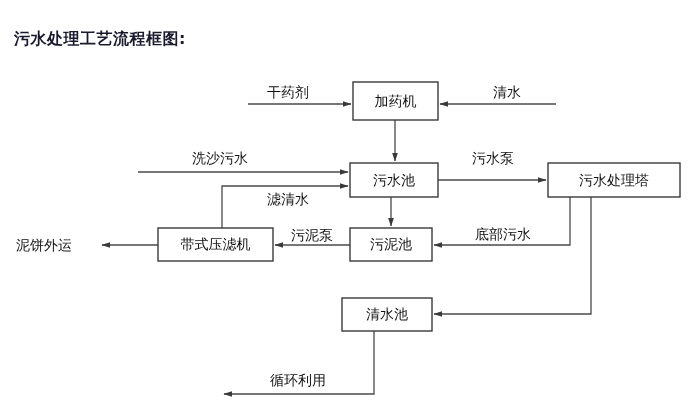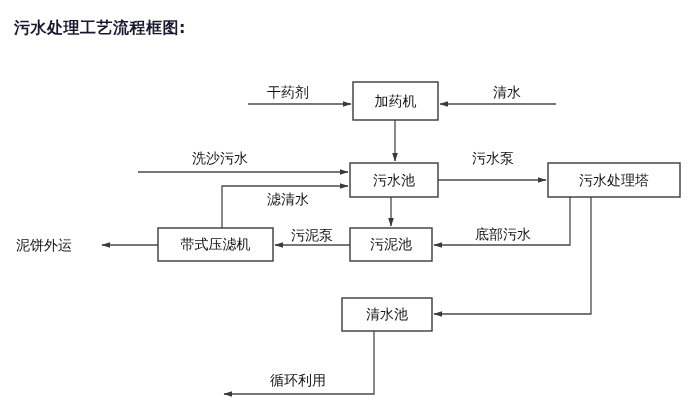--- a/index.html
+++ b/index.html
@@ -11,21 +11,21 @@
     position: relative;
     width: 700px;
     height: 420px;
     background: #ffffff;
     overflow: hidden;
     font-family: "DejaVu Sans", "Liberation Sans", sans-serif;
   }
   #title {
     position: absolute;
     left: 14px;
-    top: 18px;
+    top: 29px;
     font-size: 16px;
     font-weight: bold;
     color: #1a1a2e;
     letter-spacing: 0.5px;
     white-space: nowrap;
   }
   svg#diagram {
     position: absolute;
     left: 0;
     top: 0;

